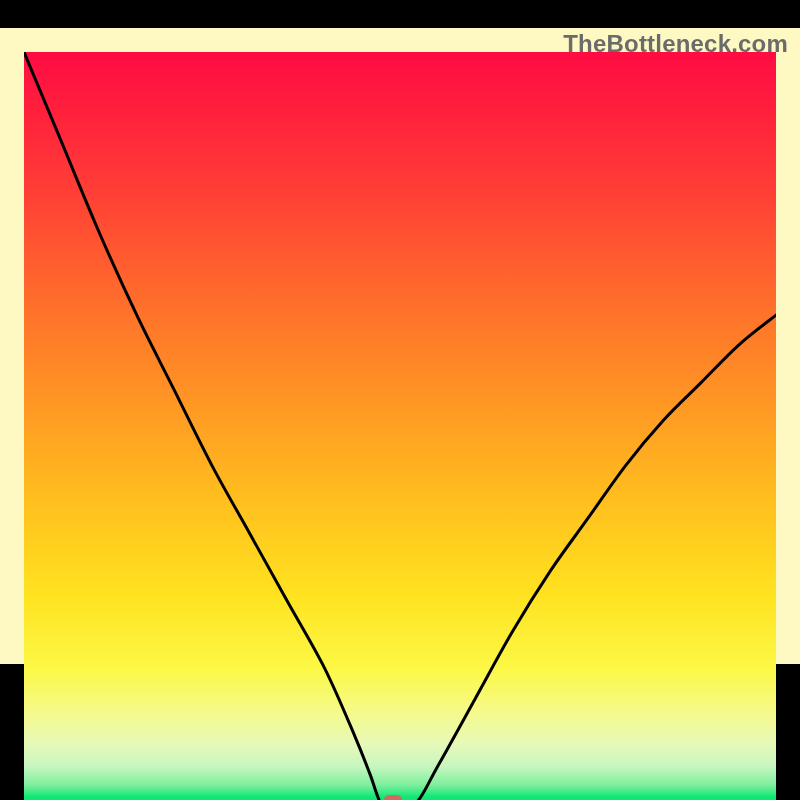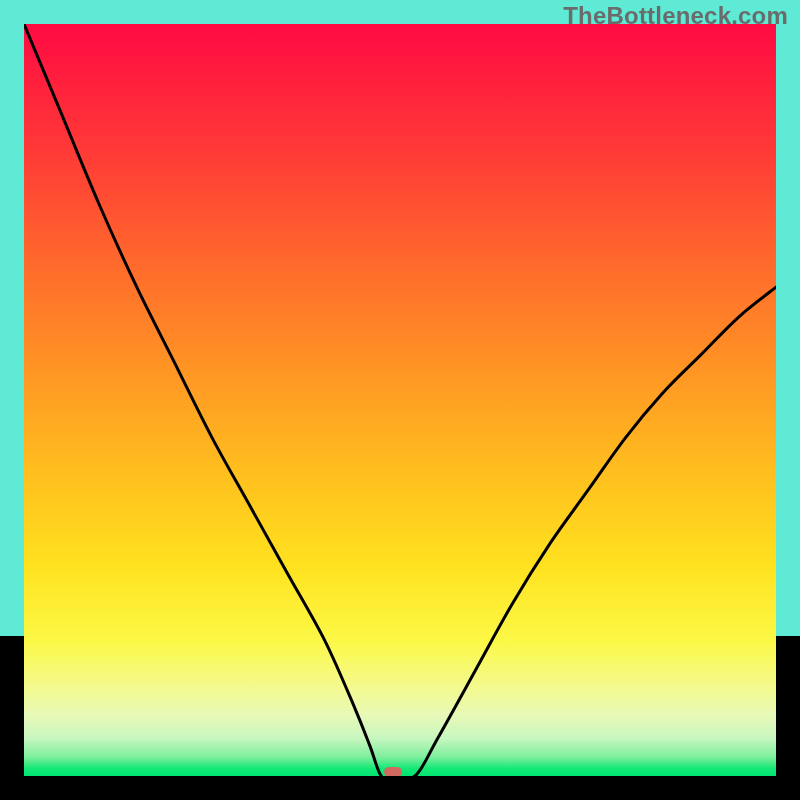--- a/index.html
+++ b/index.html
@@ -7,21 +7,22 @@
     padding: 0;
     width: 800px;
     height: 800px;
     background: #000;
     font-family: Arial, Helvetica, sans-serif;
   }
   .frame {
     position: relative;
     width: 800px;
     height: 636px;
-    background: #5eead4;
+    background: #fef9c3;
+    margin-top: 28px;
   }
   .watermark {
     position: absolute;
     top: 2px;
     right: 12px;
     color: #6b6b6b;
     font-size: 24px;
     font-weight: 600;
     letter-spacing: 0.2px;
     z-index: 50;

